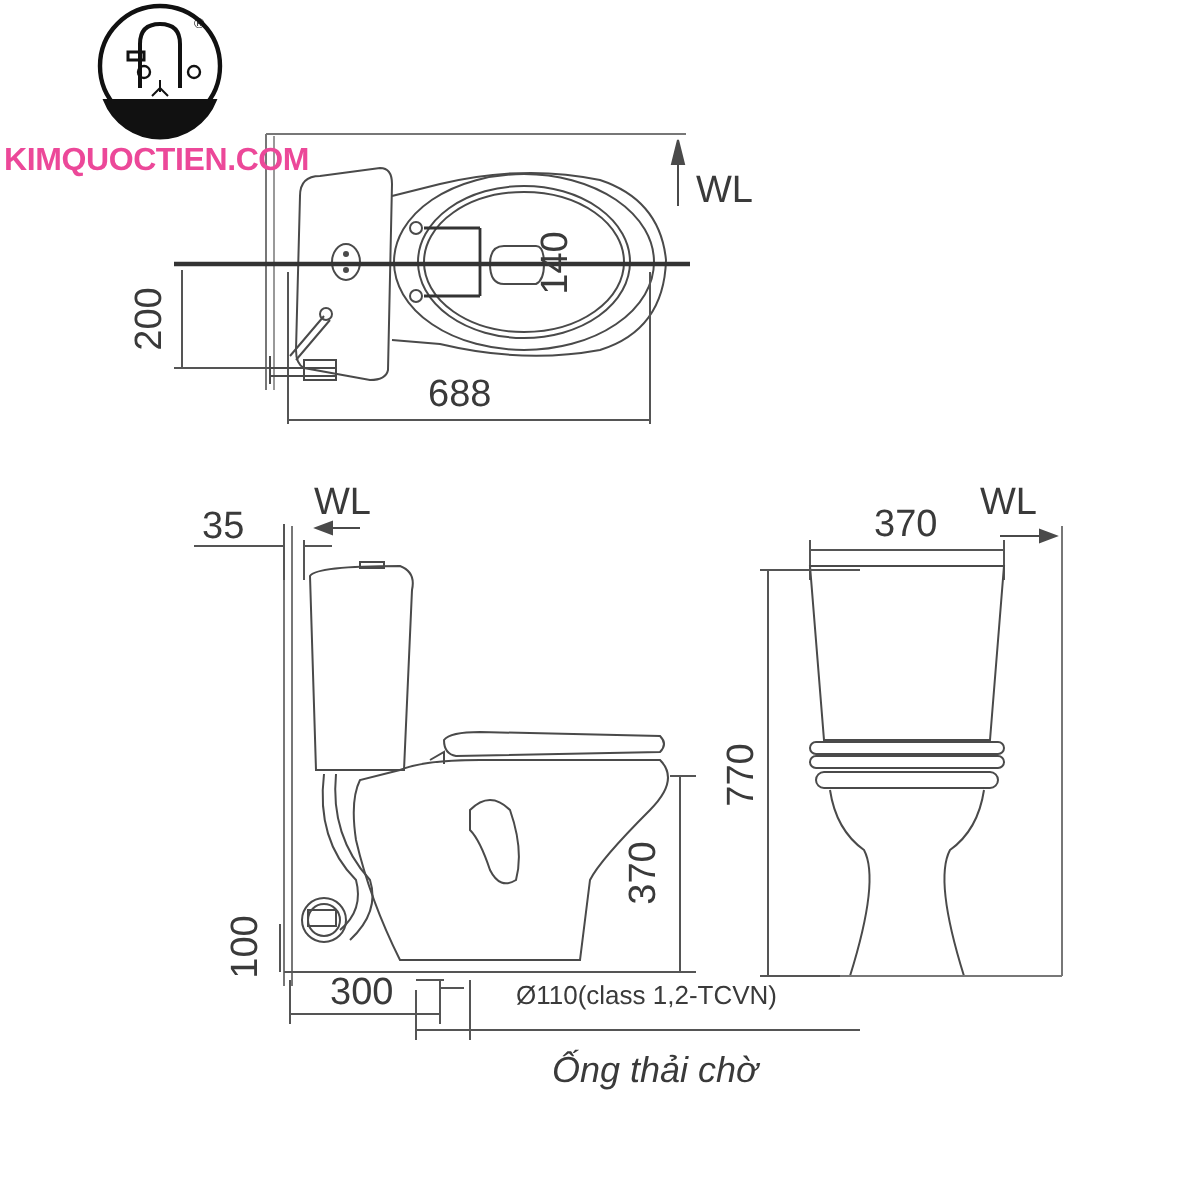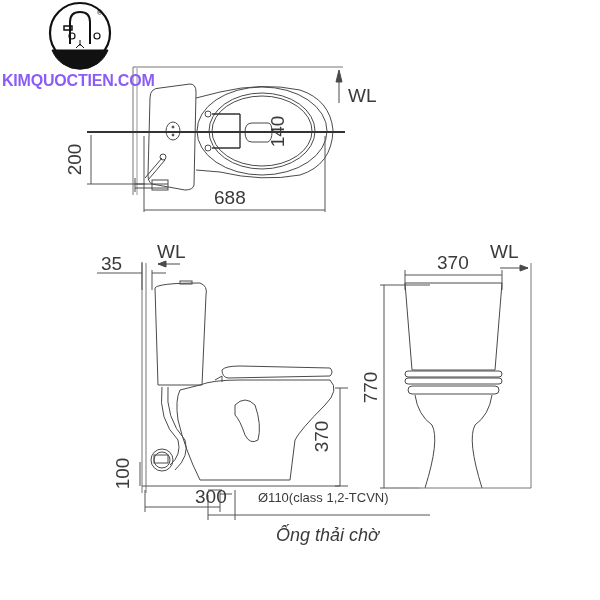--- a/index.html
+++ b/index.html
@@ -1,19 +1,19 @@
 <!DOCTYPE html>
 <html><head>
 <meta charset="utf-8">
 <style>
   html, body { margin:0; padding:0; background:#ffffff; }
   body { width:600px; height:600px; position:relative; overflow:hidden; font-family:"Liberation Sans", sans-serif; }
   .abs { position:absolute; }
   .dim { color:#3a3a3a; font-family:"Liberation Sans", sans-serif; line-height:1; }
-  .logo-text { font-weight:bold; font-size:16px; color:#8b5cf6; letter-spacing:-0.2px; }
+  .logo-text { font-weight:bold; font-size:16px; color:#ec4899; letter-spacing:-0.2px; }
   svg { position:absolute; left:0; top:0; }
 </style>
 </head>
 <body>
 
 <svg width="600" height="600" viewBox="0 0 600 600">
   <g fill="none" stroke="#4a4a4a" stroke-width="1">
 
     <g>
       <circle cx="80" cy="33" r="30" stroke="#111" stroke-width="2.2"></circle>
@@ -112,19 +112,19 @@
 
 <div class="abs dim" style="left:348px;top:86px;font-size:19px;">WL</div>
 <div class="abs dim" style="left:214px;top:188px;font-size:19px;">688</div>
 <div class="abs dim" style="left:59px;top:150px;font-size:19px;transform:rotate(-90deg);transform-origin:center;">200</div>
 <div class="abs dim" style="left:262px;top:122px;font-size:19px;transform:rotate(-90deg);">140</div>
 
 <div class="abs dim" style="left:101px;top:254px;font-size:19px;">35</div>
 <div class="abs dim" style="left:157px;top:242px;font-size:19px;">WL</div>
 <div class="abs dim" style="left:306px;top:427px;font-size:19px;transform:rotate(-90deg);">370</div>
 <div class="abs dim" style="left:107px;top:464px;font-size:19px;transform:rotate(-90deg);">100</div>
-<div class="abs dim" style="left:165px;top:487px;font-size:19px;margin-left:30px;">300</div>
+<div class="abs dim" style="left:165px;top:487px;font-size:19px;">300</div>
 <div class="abs dim" style="left:258px;top:491px;font-size:13px;">Ø110(class 1,2-TCVN)</div>
 <div class="abs dim" style="left:276px;top:526px;font-size:18px;font-style:italic;">Ống thải chờ</div>
 
 <div class="abs dim" style="left:437px;top:253px;font-size:19px;">370</div>
 <div class="abs dim" style="left:490px;top:242px;font-size:19px;">WL</div>
 <div class="abs dim" style="left:355px;top:378px;font-size:19px;transform:rotate(-90deg);">770</div>
 
 </body></html>

